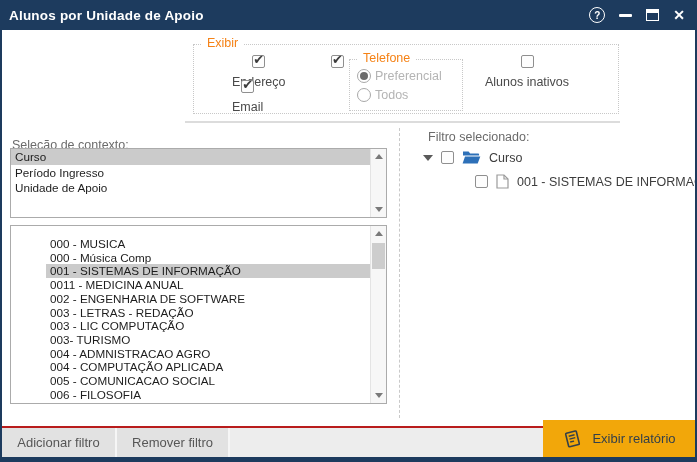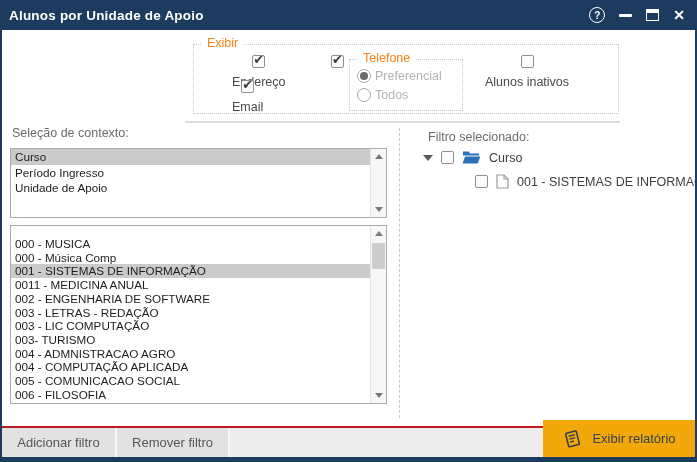--- a/index.html
+++ b/index.html
@@ -35,21 +35,21 @@
 
   .panel-label { position:absolute; font-size:12.5px; color:#6b6b6b; }
 
   .listbox { position:absolute; border:1px solid #ababab; background:#fff; display:flex; }
   .list-items { flex:1; overflow:hidden; }
   .list-items .row { font-size:11.7px; color:#1d1d1d; padding:0 0 0 4px; white-space:nowrap; cursor:default; }
   .lb1 { left:8px; top:118px; width:377px; height:70px; }
   .lb1 .row { line-height:15.5px; }
   .lb2 { left:8px; top:195px; width:377px; height:179px; }
   .lb2 .list-items { padding-top:11px; }
-  .lb2 .row { line-height:13.7px; }
+  .lb2 .row { line-height:13.7px;margin-left:35px; }
   .row.selected { background:#cbcbcb; }
 
   .sb { width:16px; background:#f7f7f7; border-left:1px solid #e4e4e4; position:relative; }
   .sb-btn { position:absolute; left:0; width:15px; height:15px; display:flex; align-items:center; justify-content:center; cursor:pointer; }
   .sb-up { top:0; } .sb-down { bottom:0; }
   .tri-up { width:0; height:0; border-left:4px solid transparent; border-right:4px solid transparent; border-bottom:5px solid #7a7a7a; }
   .tri-down { width:0; height:0; border-left:4px solid transparent; border-right:4px solid transparent; border-top:5px solid #7a7a7a; }
   .sb-thumb { position:absolute; left:1px; top:17px; width:13px; height:26px; background:#cdcdcd; cursor:pointer; }
 
   
@@ -110,21 +110,21 @@
 
       <label class="cbrow" style="left:291px; top:10px;">
         <span class="cb"></span>
         <span class="cb-label">Alunos inativos</span>
       </label>
     </div>
 
     <div class="hsep"></div>
     <div class="vsep"></div>
 
-    <span class="panel-label" style="left:10px; top:96px;">Seleção de contexto:</span>
+    <span class="panel-label" style="left:10px; top:108px;">Seleção de contexto:</span>
 
     <div class="listbox lb1">
       <div class="list-items">
 
       <div class="row selected">Curso</div>
           <div class="row">Período Ingresso</div>
           <div class="row">Unidade de Apoio</div>
         </div>
       <div class="sb">
         <span class="sb-btn sb-up">

